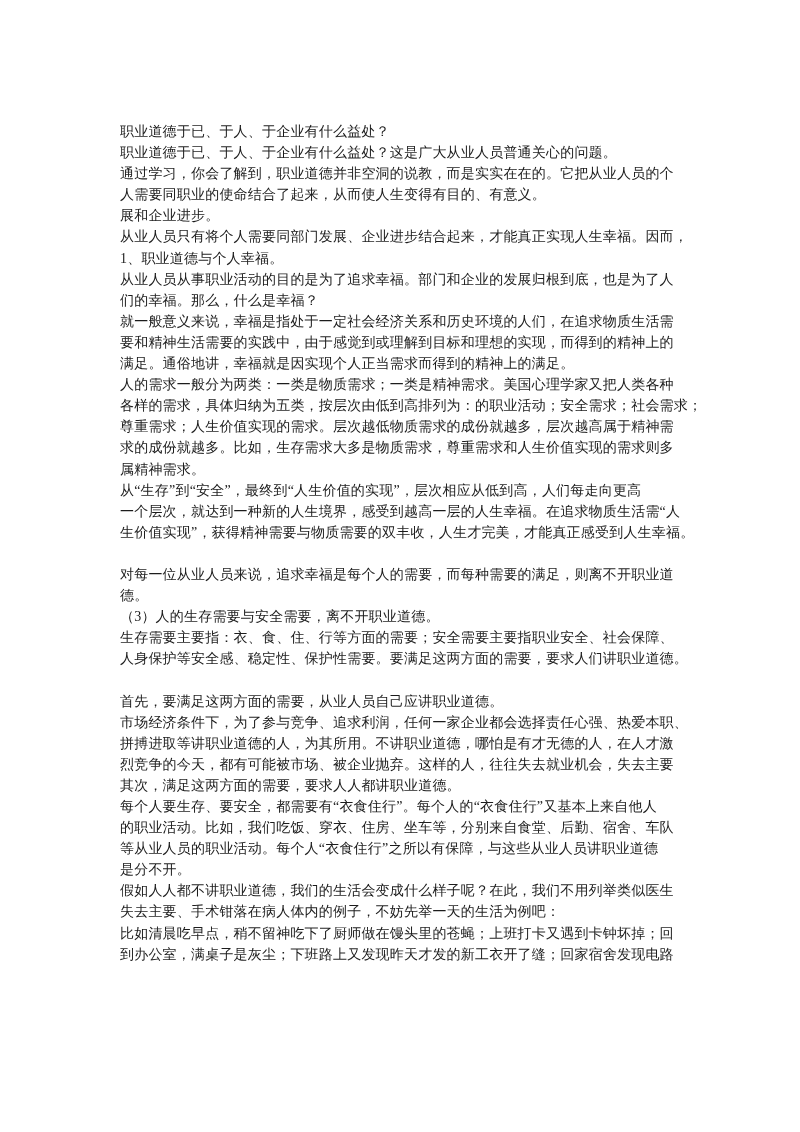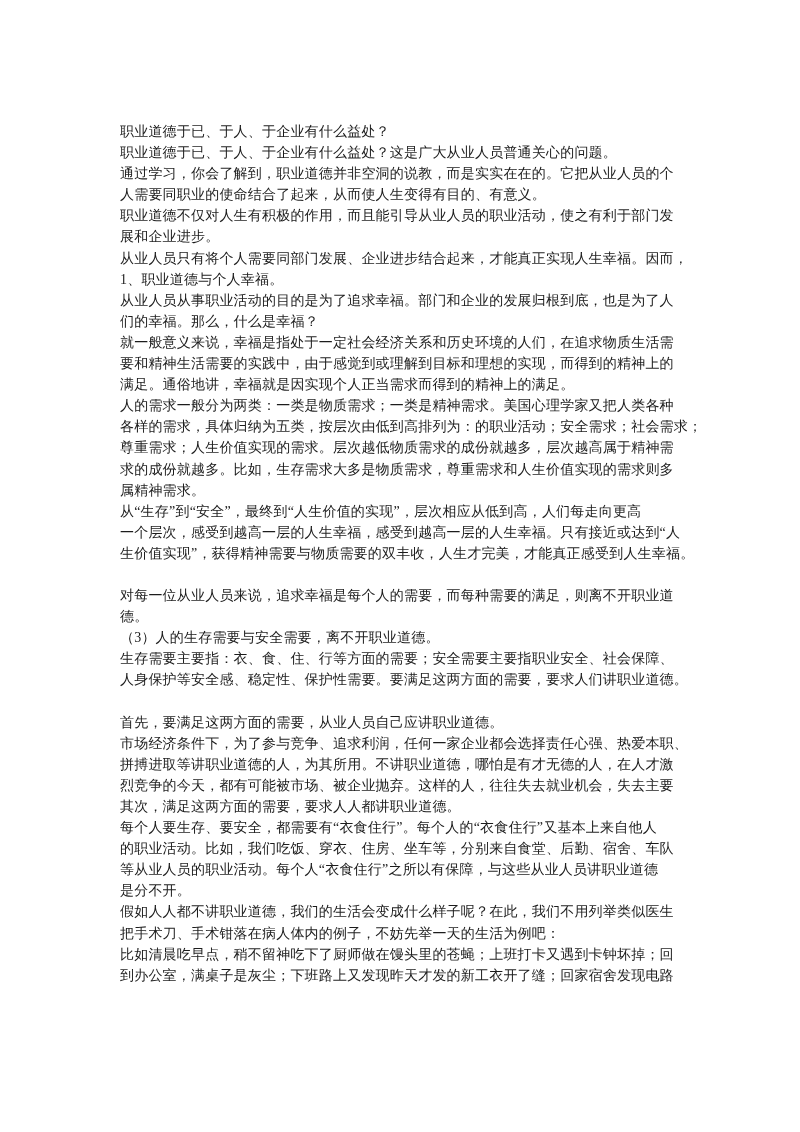--- a/index.html
+++ b/index.html
@@ -37,51 +37,50 @@
 </style>
 </head>
 <body>
 
 <div class="page">
   <div class="text-block">
       <div class="line">职业道德于已、于人、于企业有什么益处？</div>
       <div class="line">职业道德于已、于人、于企业有什么益处？这是广大从业人员普通关心的问题。</div>
       <div class="line">通过学习，你会了解到，职业道德并非空洞的说教，而是实实在在的。它把从业人员的个</div>
       <div class="line">人需要同职业的使命结合了起来，从而使人生变得有目的、有意义。</div>
-      <div class="line">职业道德不仅对人生有积极的作用，而且能引导从业人员的职业活动，使之有利于部门发</div>
       <div class="line">展和企业进步。</div>
       <div class="line">从业人员只有将个人需要同部门发展、企业进步结合起来，才能真正实现人生幸福。因而，</div>
       <div class="line">1、职业道德与个人幸福。</div>
       <div class="line">从业人员从事职业活动的目的是为了追求幸福。部门和企业的发展归根到底，也是为了人</div>
       <div class="line">们的幸福。那么，什么是幸福？</div>
       <div class="line">就一般意义来说，幸福是指处于一定社会经济关系和历史环境的人们，在追求物质生活需</div>
       <div class="line">要和精神生活需要的实践中，由于感觉到或理解到目标和理想的实现，而得到的精神上的</div>
       <div class="line">满足。通俗地讲，幸福就是因实现个人正当需求而得到的精神上的满足。</div>
       <div class="line">人的需求一般分为两类：一类是物质需求；一类是精神需求。美国心理学家又把人类各种</div>
       <div class="line">各样的需求，具体归纳为五类，按层次由低到高排列为：的职业活动；安全需求；社会需求；</div>
       <div class="line">尊重需求；人生价值实现的需求。层次越低物质需求的成份就越多，层次越高属于精神需</div>
       <div class="line">求的成份就越多。比如，生存需求大多是物质需求，尊重需求和人生价值实现的需求则多</div>
       <div class="line">属精神需求。</div>
       <div class="line">从“生存”到“安全”，最终到“人生价值的实现”，层次相应从低到高，人们每走向更高</div>
-      <div class="line">一个层次，感受到越高一层的人生幸福，感受到越高一层的人生幸福。只有接近或达到“人</div>
+      <div class="line">一个层次，就达到一种新的人生境界，感受到越高一层的人生幸福。在追求物质生活需“人</div>
       <div class="line">生价值实现”，获得精神需要与物质需要的双丰收，人生才完美，才能真正感受到人生幸福。</div>
       <div class="line blank"></div>
       <div class="line">对每一位从业人员来说，追求幸福是每个人的需要，而每种需要的满足，则离不开职业道</div>
       <div class="line">德。</div>
       <div class="line">（3）人的生存需要与安全需要，离不开职业道德。</div>
       <div class="line">生存需要主要指：衣、食、住、行等方面的需要；安全需要主要指职业安全、社会保障、</div>
       <div class="line">人身保护等安全感、稳定性、保护性需要。要满足这两方面的需要，要求人们讲职业道德。</div>
       <div class="line blank"></div>
       <div class="line">首先，要满足这两方面的需要，从业人员自己应讲职业道德。</div>
       <div class="line">市场经济条件下，为了参与竞争、追求利润，任何一家企业都会选择责任心强、热爱本职、</div>
       <div class="line">拼搏进取等讲职业道德的人，为其所用。不讲职业道德，哪怕是有才无德的人，在人才激</div>
       <div class="line">烈竞争的今天，都有可能被市场、被企业抛弃。这样的人，往往失去就业机会，失去主要</div>
       <div class="line">其次，满足这两方面的需要，要求人人都讲职业道德。</div>
       <div class="line">每个人要生存、要安全，都需要有“衣食住行”。每个人的“衣食住行”又基本上来自他人</div>
       <div class="line">的职业活动。比如，我们吃饭、穿衣、住房、坐车等，分别来自食堂、后勤、宿舍、车队</div>
       <div class="line">等从业人员的职业活动。每个人“衣食住行”之所以有保障，与这些从业人员讲职业道德</div>
       <div class="line">是分不开。</div>
       <div class="line">假如人人都不讲职业道德，我们的生活会变成什么样子呢？在此，我们不用列举类似医生</div>
-      <div class="line">把手术刀、手术钳落在病人体内的例子，不妨先举一天的生活为例吧：</div>
+      <div class="line">失去主要、手术钳落在病人体内的例子，不妨先举一天的生活为例吧：</div>
       <div class="line">比如清晨吃早点，稍不留神吃下了厨师做在馒头里的苍蝇；上班打卡又遇到卡钟坏掉；回</div>
       <div class="line">到办公室，满桌子是灰尘；下班路上又发现昨天才发的新工衣开了缝；回家宿舍发现电路</div>
     </div>
 </div>
 
 </body></html>

